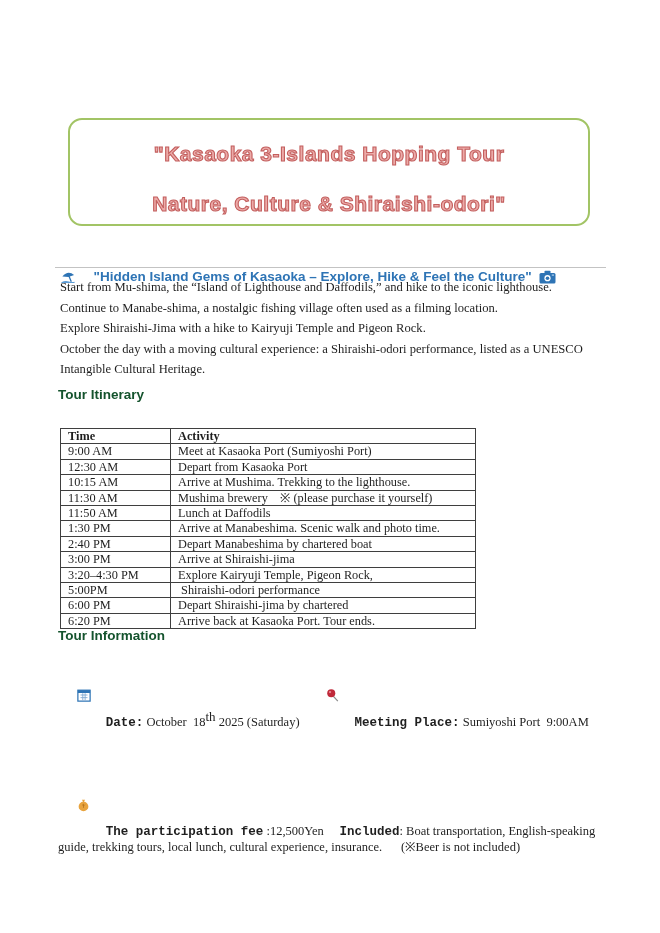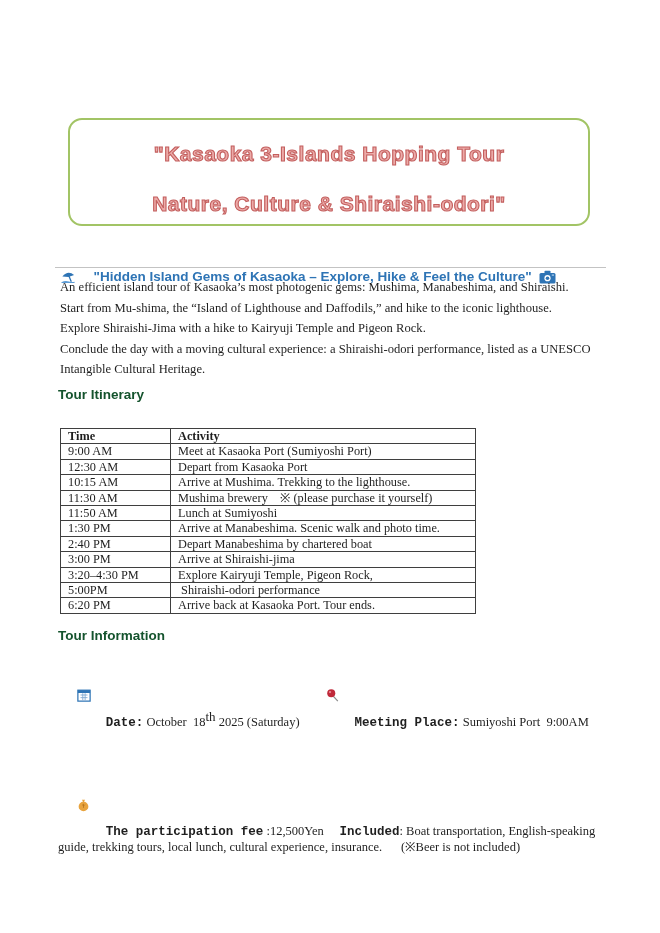--- a/index.html
+++ b/index.html
@@ -91,24 +91,24 @@
         <rect x="5.5" y="0.8" width="6" height="3" rx="0.8" fill="#2e74b5"></rect>
         <circle cx="8.5" cy="8.2" r="3.1" fill="#ffffff"></circle>
         <circle cx="8.5" cy="8.2" r="1.8" fill="#2e74b5"></circle>
         <rect x="12.8" y="4.4" width="2.2" height="1.4" fill="#9dc3e6"></rect>
       </svg>
     </span>
   </div>
   <div class="rule"></div>
 
   <div class="intro">
-    <div>An efficient island tour of Kasaoka’s most photogenic gems: Mushima, Manabeshima, and Shiraishi.</div>
     <div>Start from Mu-shima, the “Island of Lighthouse and Daffodils,” and hike to the iconic lighthouse.</div>
+    <div>Continue to Manabe-shima, a nostalgic fishing village often used as a filming location.</div>
     <div>Explore Shiraishi-Jima with a hike to Kairyuji Temple and Pigeon Rock.</div>
-    <div>Conclude the day with a moving cultural experience: a Shiraishi-odori performance, listed as a UNESCO</div>
+    <div>October the day with a moving cultural experience: a Shiraishi-odori performance, listed as a UNESCO</div>
     <div>Intangible Cultural Heritage.</div>
   </div>
 
   <div class="sec-heading h-itin">Tour Itinerary</div>
 
   <table class="itin">
     <colgroup>
         <col class="c-time">
         <col>
       </colgroup>
@@ -128,41 +128,45 @@
     <tr>
           <td>10:15 AM</td>
           <td>Arrive at Mushima. Trekking to the lighthouse.</td>
         </tr>
     <tr>
           <td>11:30 AM</td>
           <td>Mushima brewery    ※ (please purchase it yourself)</td>
         </tr>
     <tr>
           <td>11:50 AM</td>
-          <td>Lunch at Sumiyoshi</td>
+          <td>Lunch at Daffodils</td>
         </tr>
     <tr>
           <td>1:30 PM</td>
           <td>Arrive at Manabeshima. Scenic walk and photo time.</td>
         </tr>
     <tr>
           <td>2:40 PM</td>
           <td>Depart Manabeshima by chartered boat</td>
         </tr>
     <tr>
           <td>3:00 PM</td>
           <td>Arrive at Shiraishi-jima</td>
         </tr>
     <tr>
           <td>3:20–4:30 PM</td>
           <td>Explore Kairyuji Temple, Pigeon Rock,</td>
         </tr>
     <tr>
           <td>5:00PM</td>
           <td> Shiraishi-odori performance</td>
+        </tr>
+    <tr>
+          <td>6:00 PM</td>
+          <td>Depart Shiraishi-jima by chartered</td>
         </tr>
     <tr>
           <td>6:20 PM</td>
           <td>Arrive back at Kasaoka Port. Tour ends.</td>
         </tr>
   </tbody>
     </table>
 
   <div class="sec-heading h-info">Tour Information</div>
 

